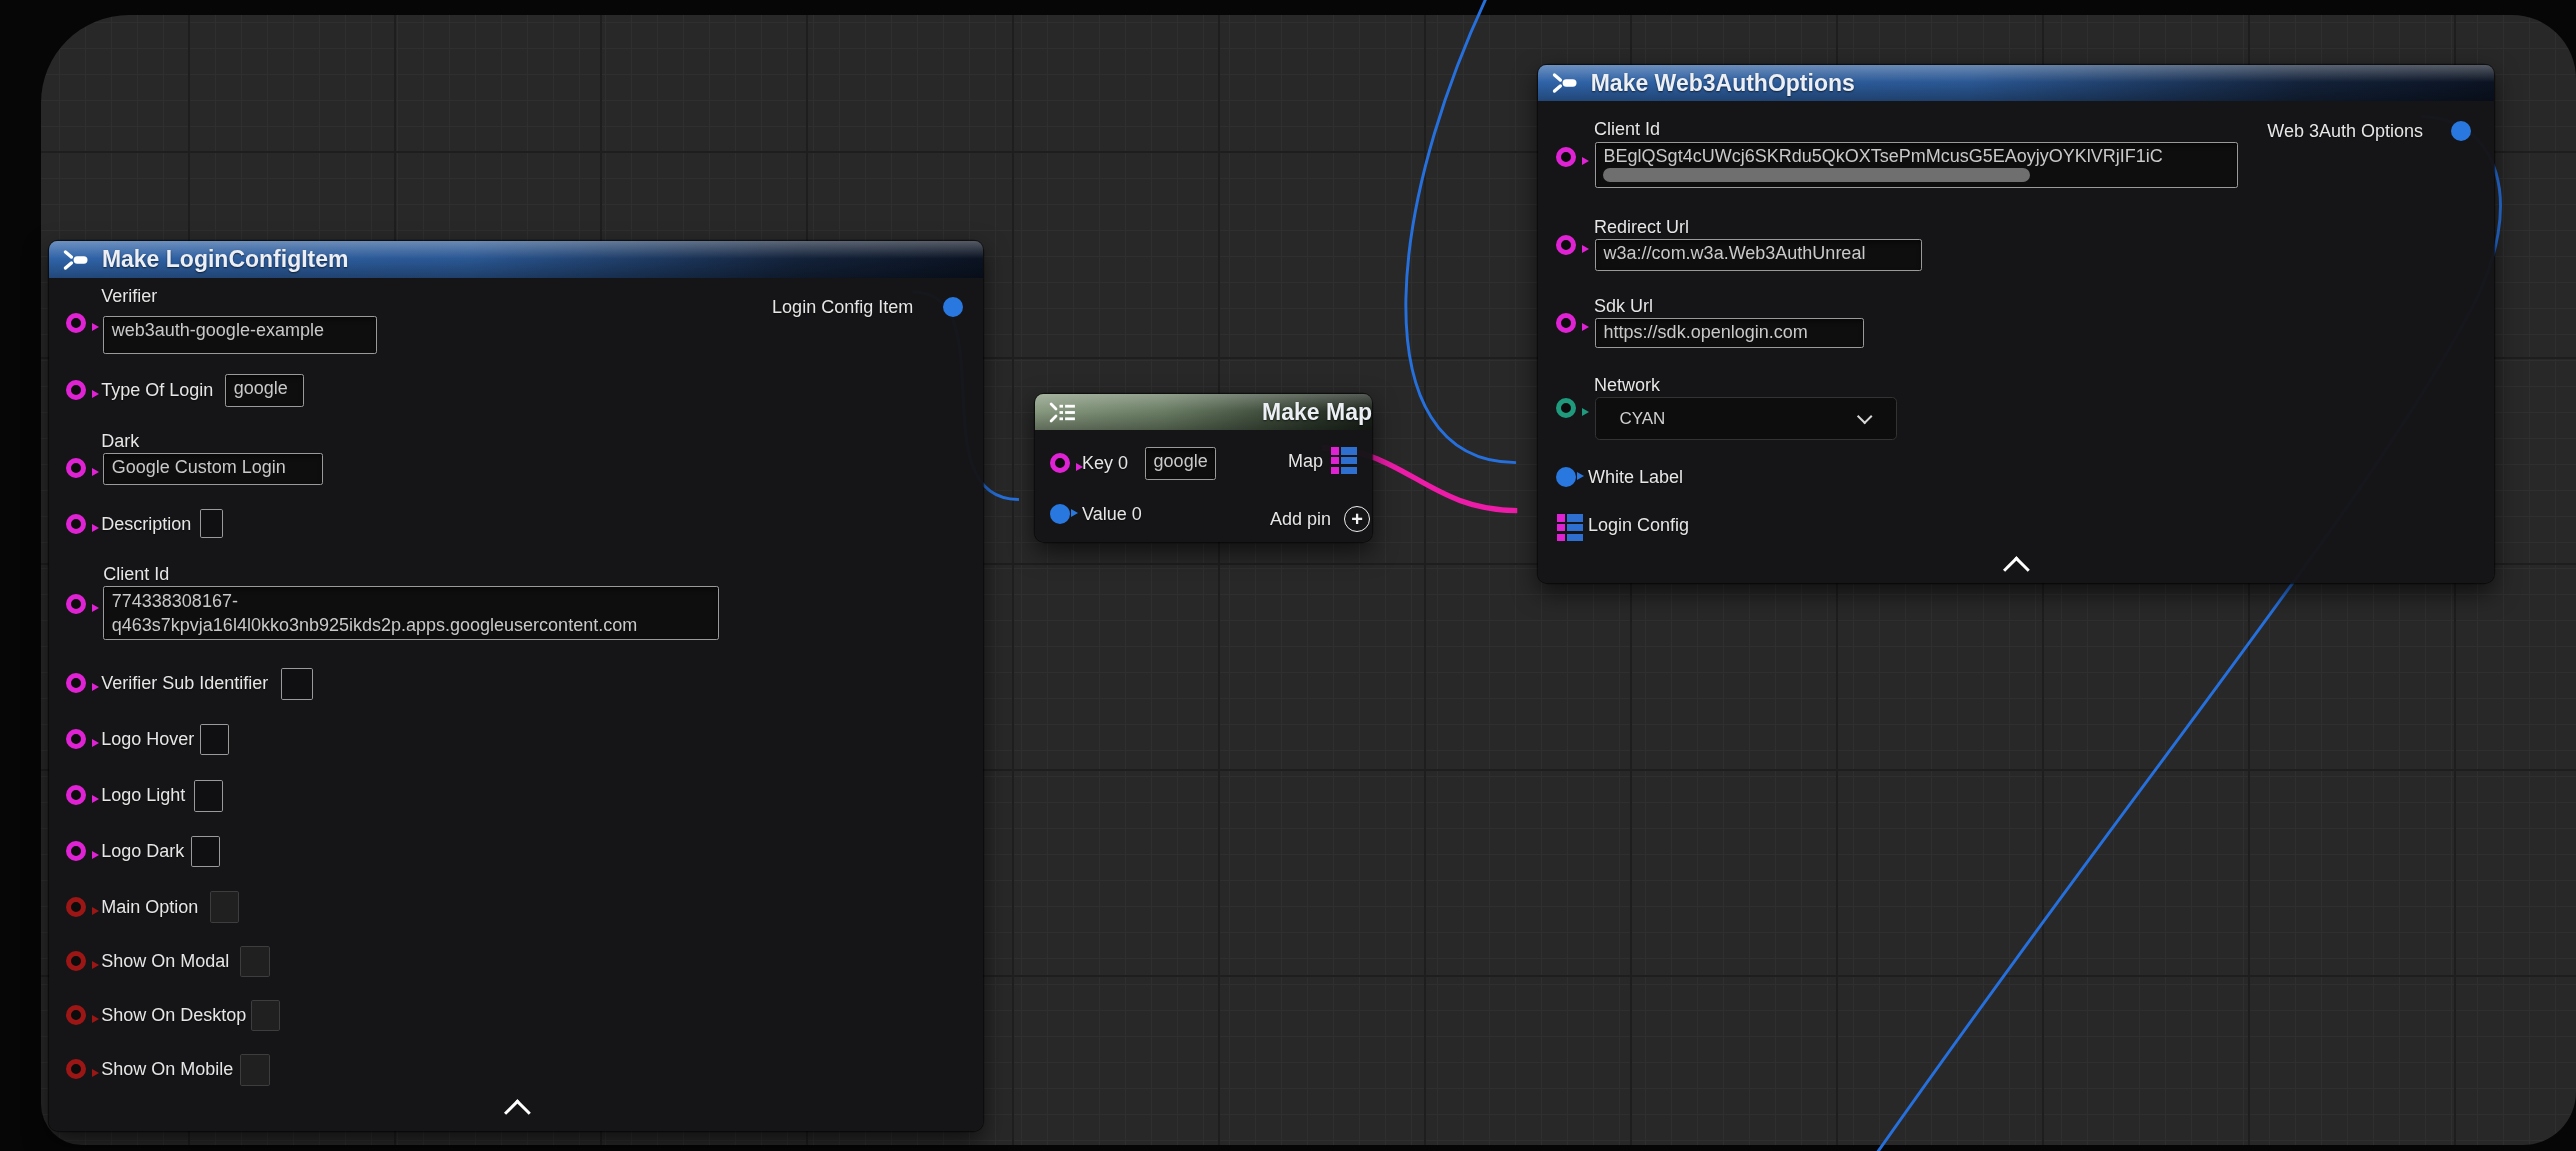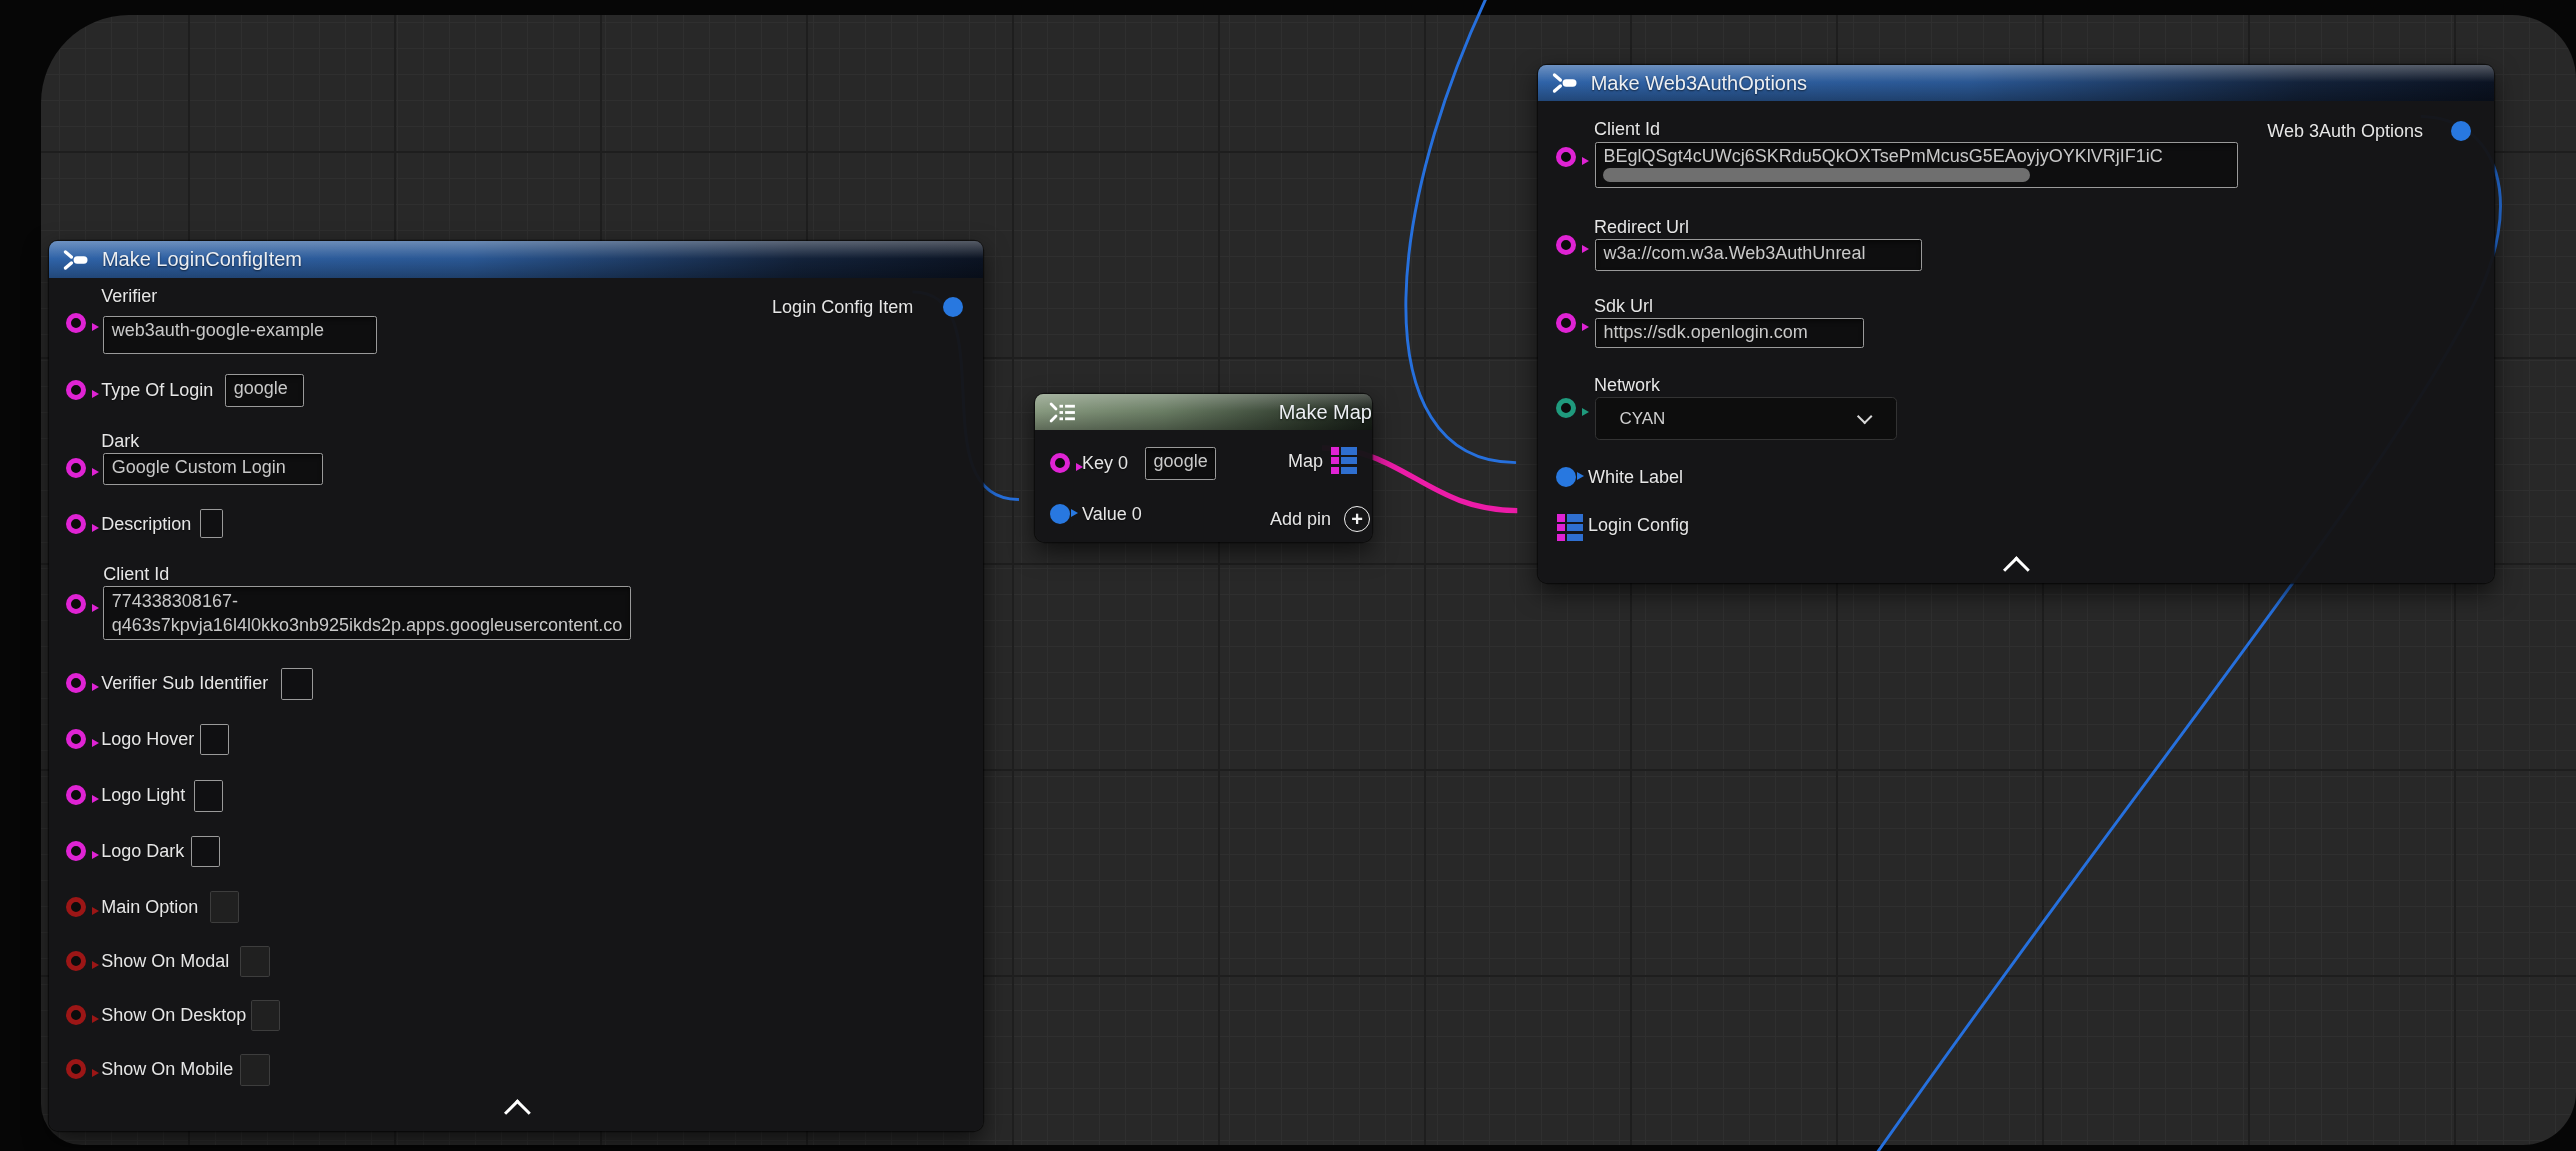--- a/index.html
+++ b/index.html
@@ -23,21 +23,21 @@
     display:flex;align-items:center;gap:11.7px;padding-left:14px;box-sizing:border-box;}
   .hdr-blue{height:36px;background-image:
       linear-gradient(180deg,rgba(255,255,255,.30),rgba(255,255,255,0) 48%,rgba(0,0,0,.28)),
       linear-gradient(90deg,#2f63a8 0%,#2a5793 45%,#13223a 80%,#0b1322 100%);}
   .hdr-blue-tall{height:37px;background-image:
       linear-gradient(180deg,rgba(255,255,255,.30),rgba(255,255,255,0) 48%,rgba(0,0,0,.28)),
       linear-gradient(90deg,#2f63a8 0%,#2a5793 45%,#13223a 80%,#0b1322 100%);}
   .hdr-green{height:36px;background-image:
       linear-gradient(180deg,rgba(255,255,255,.26),rgba(255,255,255,0) 48%,rgba(0,0,0,.30)),
       linear-gradient(90deg,#87997f 0%,#6a7d64 38%,#2e3a2c 82%,#1a211a 100%); justify-content: space-between;}
-  .node-title{font-size:20px;font-weight:normal;color:#eceff3;text-shadow:0 1.2px 1.8px rgba(0,0,0,.6);white-space:nowrap;}
+  .node-title{font-size:23px;font-weight:bold;color:#eceff3;text-shadow:0 1.2px 1.8px rgba(0,0,0,.6);white-space:nowrap;}
   .lbl{position:absolute;font-size:18px;color:#e6e6e6;line-height:20px;height:20px;white-space:nowrap;
     text-shadow:0 1.2px 1.2px rgba(0,0,0,.45);}
   .lbl-r{text-align:right;}
   
   .pin{position:absolute;width:20px;height:20px;border-radius:50%;box-sizing:border-box;}
   .pin:after{content:"";position:absolute;left:21px;top:5.3px;width:0;height:0;
     border-top:4.7px solid transparent;border-bottom:4.7px solid transparent;}
   .pin-ring{background:#0c0c0c;}
   .pin-str{border:5.8px solid #df23d4;} .pin-str:after{border-left:7px solid #df23d4;}
   .pin-bool{border:5.8px solid #9c1616;} .pin-bool:after{border-left:7px solid #9c1616;}
@@ -103,21 +103,21 @@
     <div class="lbl" style="left:52px;top:190px">Dark</div>
     <div class="pin pin-ring pin-str" style="left:16.4px;top:217px"></div>
     <div class="field" style="left:54px;top:212px;width:220px;height:32px">Google Custom Login</div>
 
     <div class="pin pin-ring pin-str" style="left:16.4px;top:273px"></div>
     <div class="lbl" style="left:52px;top:273px">Description</div>
     <div class="minibox" style="left:151px;top:268px;width:23px;height:29px"></div>
 
     <div class="lbl" style="left:54px;top:323px">Client Id</div>
     <div class="pin pin-ring pin-str" style="left:16.4px;top:353px"></div>
-    <div class="field multiline" style="left:54px;top:345px;width:528px;height:54px"><span>774338308167-</span><br><span>q463s7kpvja16l4l0kko3nb925ikds2p.apps.googleusercontent.com</span></div>
+    <div class="field multiline" style="left:54px;top:345px;width:616px;height:54px"><span>774338308167-</span><br><span>q463s7kpvja16l4l0kko3nb925ikds2p.apps.googleusercontent.com</span></div>
 
     <div class="pin pin-ring pin-str" style="left:16.4px;top:432px"></div>
     <div class="lbl" style="left:52px;top:432px">Verifier Sub Identifier</div>
     <div class="minibox" style="left:232px;top:427px;width:32px;height:32px"></div>
 
     <div class="pin pin-ring pin-str" style="left:16.4px;top:488px"></div>
     <div class="lbl" style="left:52px;top:488px">Logo Hover</div>
     <div class="minibox" style="left:151px;top:483px;width:29px;height:31px"></div>
 
     <div class="pin pin-ring pin-str" style="left:16.4px;top:544px"></div>

